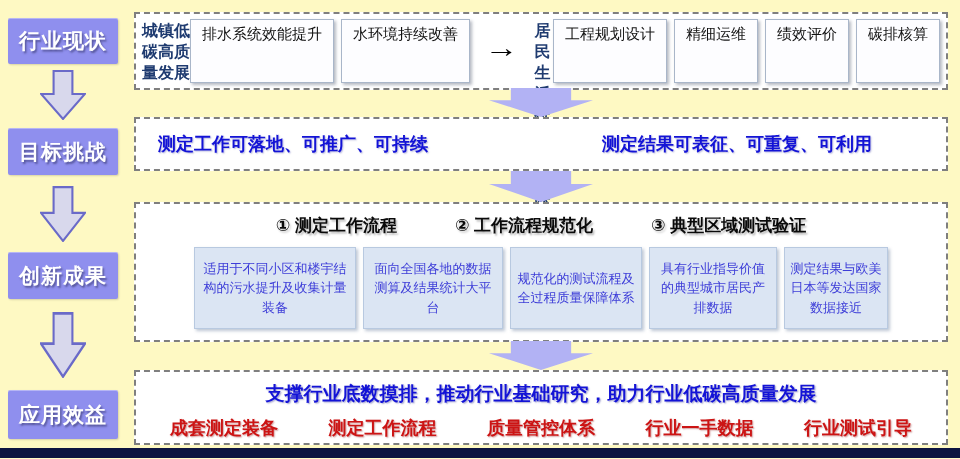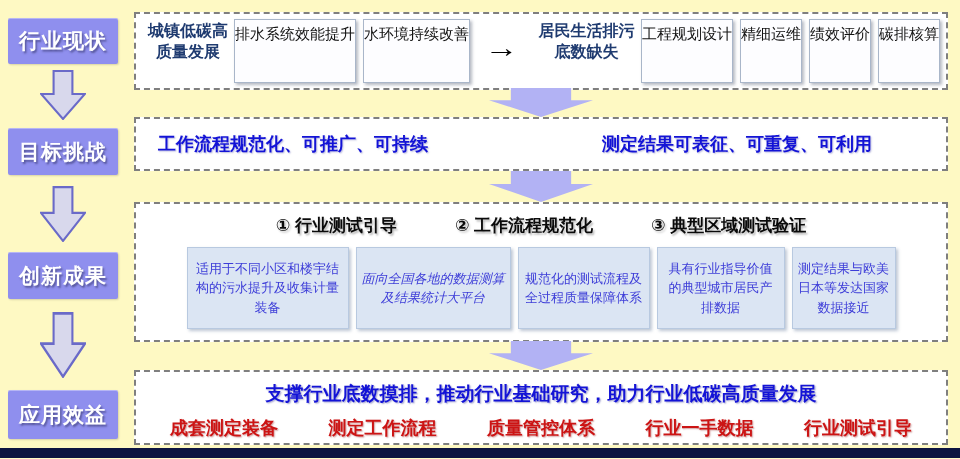--- a/index.html
+++ b/index.html
@@ -44,21 +44,21 @@
   .r1-title {
     text-align: center; color: var(--navy_title);
     font-size: 16px; font-weight: bold; padding: 2px 0 5px;
   }
   .r1-boxes { display: flex; gap: 7px; justify-content: center; }
   .sub-box {
     background: var(--sub_box_bg);
     border: 1px solid var(--sub_box_border);
     box-shadow: 2px 2px 3px rgba(90,100,120,.45);
     font-size: 15px; color: #111; white-space: nowrap;
-    padding: 4px 0; line-height: 1.35;
+    padding: 4px 11px; line-height: 1.35;
   }
   .r1-arrow {
     width: 62px; display: flex; align-items: flex-start; justify-content: center;
     font-size: 27px; color: var(--black_arrow); font-weight: bold;
     padding-top: 14px; transform: scaleX(1.25); transform-origin: center;
   }
   #r1-left { width: 328px; }
   #r1-right { flex: 1; }
 
   
@@ -84,21 +84,21 @@
   .ach-box {
     background: var(--result_box_bg);
     border: 1px solid var(--result_box_border);
     box-shadow: 2px 2px 3px rgba(110,130,160,.45);
     color: var(--result_box_text);
     font-size: 13px; line-height: 1.5; text-align: center;
     display: flex; align-items: center; justify-content: center;
     padding: 6px 5px; height: 82px;
   }
   .ach-box:nth-child(1) { width: 162px; }
-  .ach-box:nth-child(2) { width: 155px; font-style: italic; }
+  .ach-box:nth-child(2) { width: 140px; }
   .ach-box:nth-child(3) { width: 132px; }
   .ach-box:nth-child(4) { width: 128px; }
   .ach-box:nth-child(5) { width: 104px; }
 
   
   #panel-benefits { top: 370px; height: 75px; padding-top: 9px; }
   .ben-title {
     text-align: center; color: var(--blue_text);
     font-size: 19px; font-weight: bold; white-space: nowrap;
     text-shadow: 1.2px 1.2px 1.5px rgba(40,40,140,.4);
@@ -161,29 +161,29 @@
         <div class="sub-box">精细运维</div>
         <div class="sub-box">绩效评价</div>
         <div class="sub-box">碳排核算</div>
       </div>
     </div>
   </div>
 
   <div class="wide-arrow" style="top:88px;height:29px;"></div>
 
   <div class="panel" id="panel-goals">
-    <span class="goal-text">工作流程规范化、可推广、可持续</span>
+    <span class="goal-text">测定工作可落地、可推广、可持续</span>
     <span class="goal-text">测定结果可表征、可重复、可利用</span>
   </div>
 
   <div class="wide-arrow" style="top:171px;height:31px;"></div>
 
   <div class="panel" id="panel-achievements">
     <div class="ach-headers">
-      <span class="ach-header">① 行业测试引导</span>
+      <span class="ach-header">① 测定工作流程</span>
       <span class="ach-header">② 工作流程规范化</span>
       <span class="ach-header">③ 典型区域测试验证</span>
     </div>
     <div class="ach-boxes">
       <div class="ach-box">适用于不同小区和楼宇结构的污水提升及收集计量装备</div>
       <div class="ach-box">面向全国各地的数据测算及结果统计大平台</div>
       <div class="ach-box">规范化的测试流程及全过程质量保障体系</div>
       <div class="ach-box">具有行业指导价值的典型城市居民产排数据</div>
       <div class="ach-box">测定结果与欧美日本等发达国家数据接近</div>
     </div>

